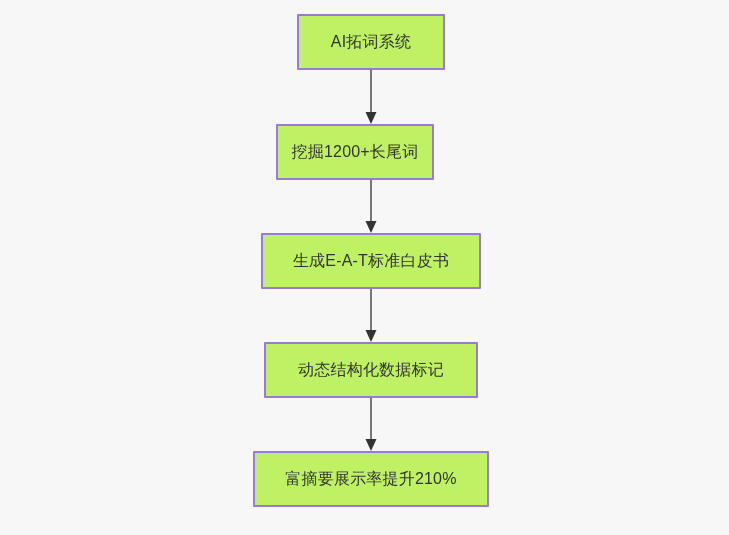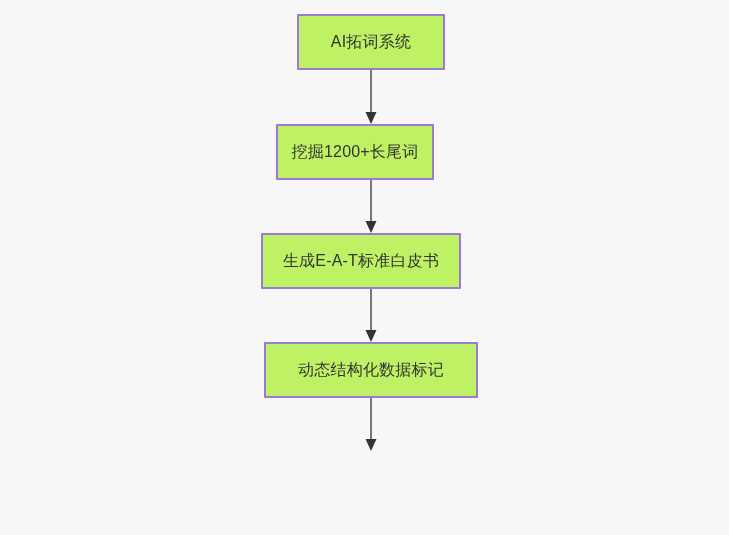--- a/index.html
+++ b/index.html
@@ -38,21 +38,21 @@
     font-size: 16px;
     line-height: 1.2;
     color: #333333;
     white-space: nowrap;
     letter-spacing: 0.2px;
   }
 
   
   .node-1 { left: 297px; top: 14px;  width: 148px; }
   .node-2 { left: 276px; top: 124px; width: 158px; }
-  .node-3 { left: 261px; top: 233px; width: 200px; }
+  .node-3 { left: 261px; top: 233px; width: 220px; }
   .node-4 { left: 264px; top: 342px; width: 214px; }
   .node-5 { left: 253px; top: 451px; width: 236px; }
 
   .edge {
     position: absolute;
     left: 0;
     top: 0;
     width: 729px;
     height: 535px;
     pointer-events: none;
@@ -105,14 +105,17 @@
   </div>
 
   <div class="node node-3">
     <span class="node-label">生成E-A-T标准白皮书</span>
   </div>
 
   <div class="node node-4">
     <span class="node-label">动态结构化数据标记</span>
   </div>
 
+  <div class="node node-5">
+    <span class="node-label">富摘要展示率提升210%</span>
+  </div>
 
 </div>
 
 </body></html>

